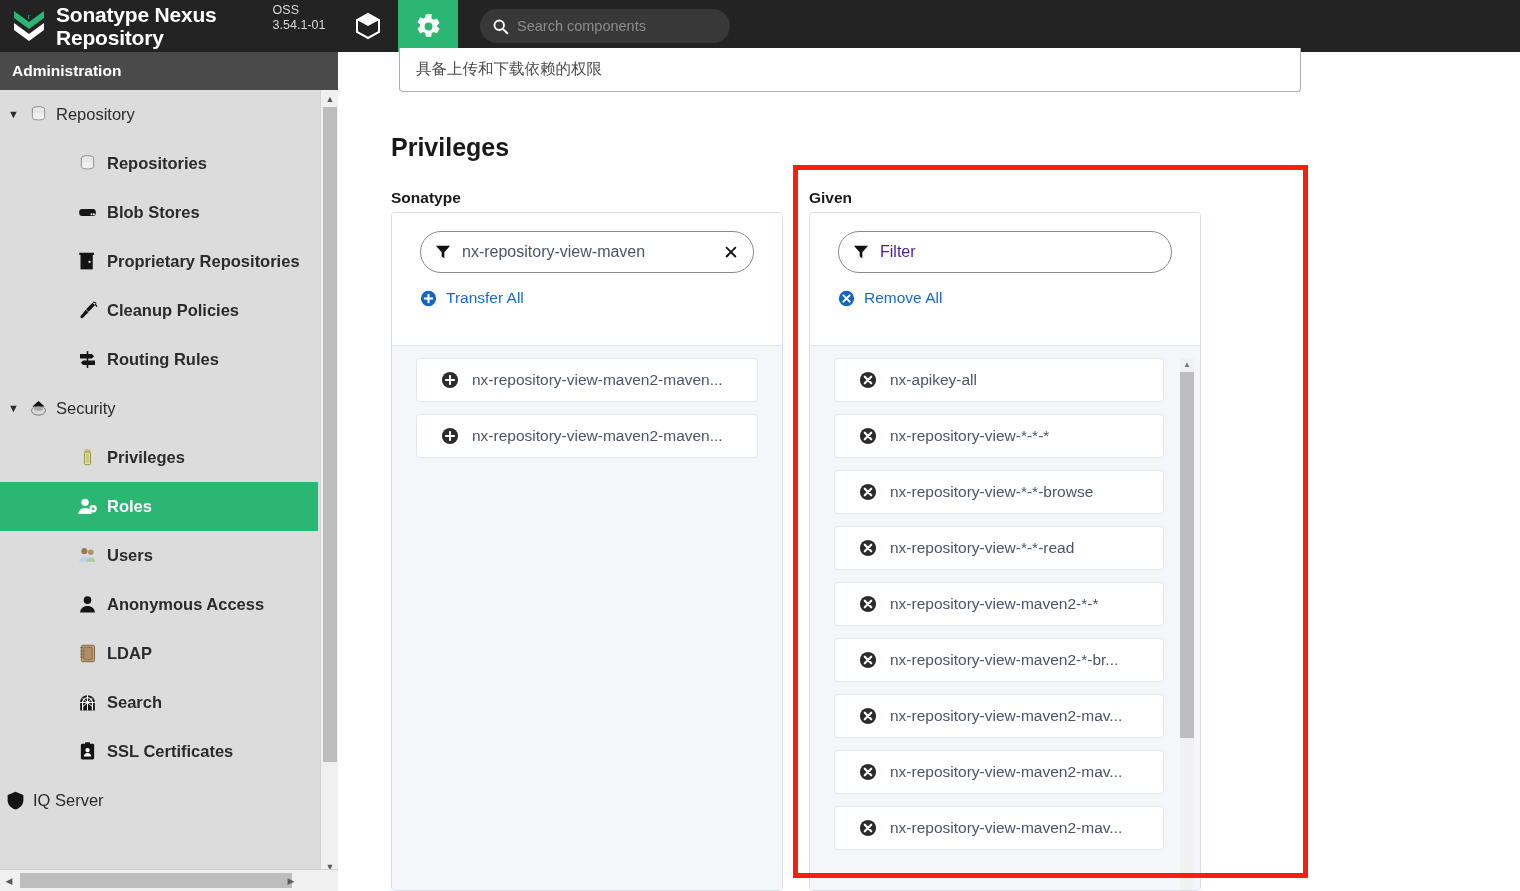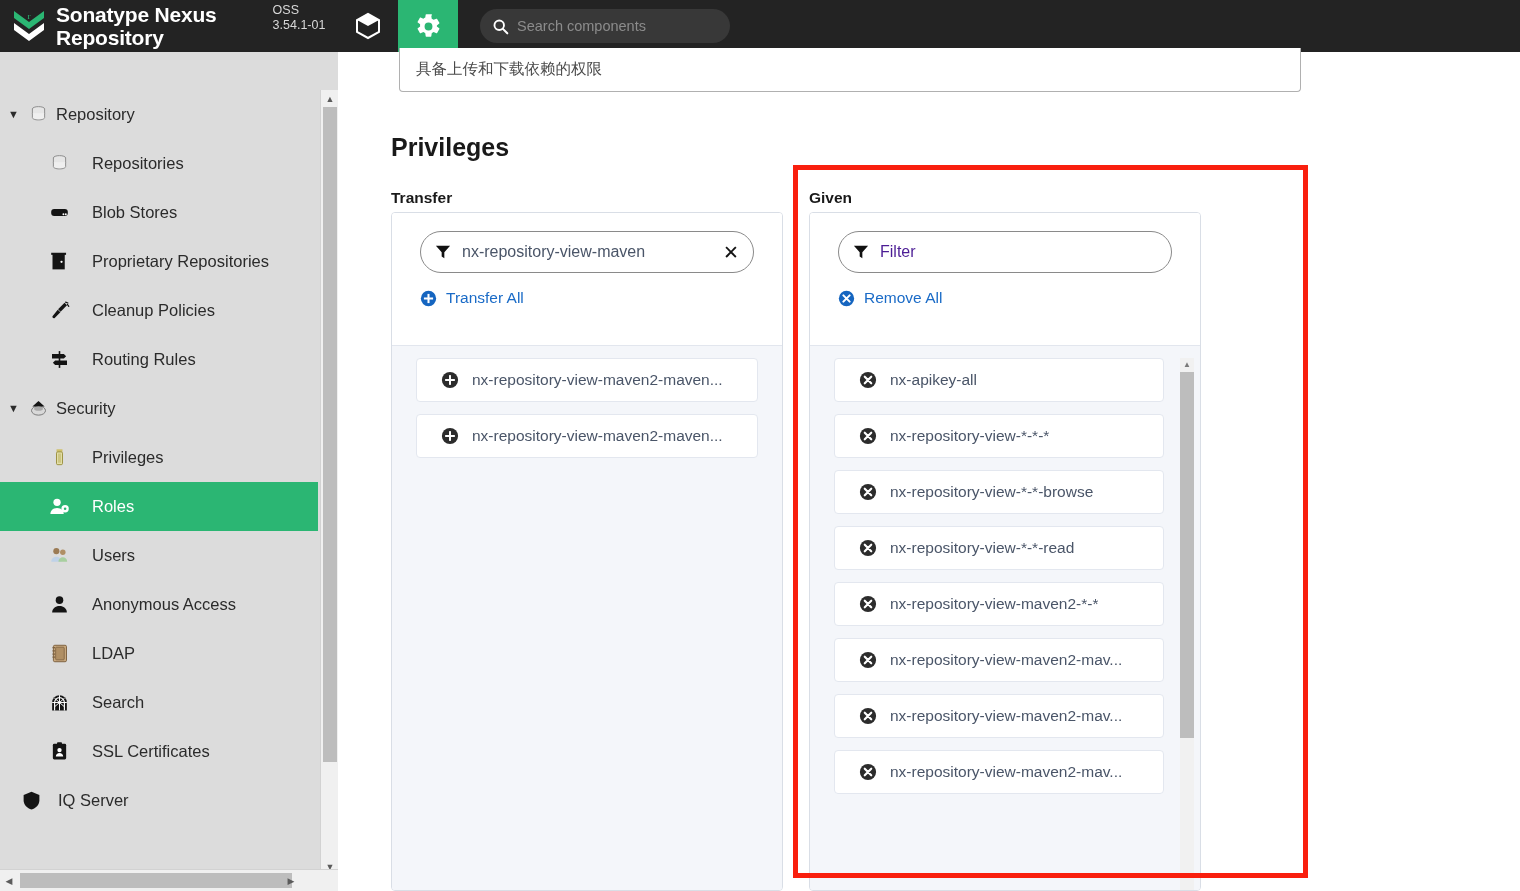--- a/index.html
+++ b/index.html
@@ -63,23 +63,23 @@
   }
   .nav-scroll {
     position: absolute; top: 38px; left: 0; width: 320px; height: 785px;
     background: #dcdcdc; overflow: hidden;
   }
   .nav-item {
     height: 49px; display: flex; align-items: center; color: #2b2b2b;
     font-size: 16.5px; cursor: default;
   }
   .nav-item.group { padding-left: 8px; gap: 7px; }
-  .nav-item.child { padding-left: 48px; gap: 22px; }
+  .nav-item.child { padding-left: 76px; gap: 9px; font-weight: bold; }
   .nav-item.selected { background: #2bb673; color: #ffffff; width: 318px; }
-  .nav-item.topgroup { padding-left: 20px; gap: 16px; }
+  .nav-item.topgroup { padding-left: 4px; gap: 7px; }
   .caret {
     width: 12px; flex: none; color: #2b2b2b; font-size: 11px; line-height: 1;
   }
   .nico { width: 22px; height: 22px; flex: none; display: flex;
           align-items: center; justify-content: center; }
   .nlabel { white-space: nowrap; }
 
   
   .vsb {
     position: absolute; left: 320px; top: 38px; width: 18px; height: 785px;
@@ -227,20 +227,21 @@
         <svg viewBox="0 0 20 20" width="17" height="17">
           <circle cx="8.5" cy="8.5" r="5.6" fill="none" stroke="#ffffff" stroke-width="2.2"></circle>
           <line x1="12.8" y1="12.8" x2="18" y2="18" stroke="#ffffff" stroke-width="2.4" stroke-linecap="round"></line>
         </svg>
       </span>
       <input class="search-input" type="text" placeholder="Search components" style="">
     </div>
   </div>
 
   <div class="sidebar">
+    <div class="admin-bar">Administration</div>
 
     <div class="nav-scroll">
 
     <div class="nav-item group">
           <span class="caret">▼</span>
           <span class="nico">
             <svg viewBox="0 0 24 24" width="21" height="21">
               <ellipse cx="12" cy="5.6" rx="7" ry="2.6" fill="#e6e6e6" stroke="#8a8a8a" stroke-width="1.1"></ellipse>
               <path d="M5 5.6 v5 c0 1.5 3.1 2.6 7 2.6 s7-1.1 7-2.6 v-5" fill="#e6e6e6" stroke="#8a8a8a" stroke-width="1.1"></path>
               <path d="M5 10.6 v5 c0 1.5 3.1 2.6 7 2.6 s7-1.1 7-2.6 v-5" fill="#efefef" stroke="#8a8a8a" stroke-width="1.1"></path>
@@ -405,21 +406,21 @@
   </div>
 
   <div class="main">
 
     <div class="desc-box">
       <span>具备上传和下载依赖的权限</span>
     </div>
 
     <div class="section-title">Privileges</div>
 
-    <div class="col-label avail">Transfer</div>
+    <div class="col-label avail">Sonatype</div>
     <div class="col-label given">Given</div>
 
     <div class="panel avail">
       <div class="panel-head">
         <div class="filter-field">
           <span>
             <svg viewBox="0 0 18 18" width="16" height="16">
               <path d="M1 2 H17 L10.5 9.2 V16 L7.5 14 V9.2 Z" fill="#111111"></path>
             </svg>
           </span>
@@ -529,20 +530,29 @@
             </span>
             <span class="li-label">nx-repository-view-maven2-*-*</span>
           </div>
           <div class="li">
             <span style="display: flex;">
               <svg viewBox="0 0 20 20" width="18" height="18">
                 <circle cx="10" cy="10" r="9" fill="#2c2c2c"></circle>
                 <path d="M6.4 6.4 L13.6 13.6 M13.6 6.4 L6.4 13.6" stroke="#ffffff" stroke-width="2.4" stroke-linecap="round"></path>
               </svg>
             </span>
+            <span class="li-label">nx-repository-view-maven2-*-br...</span>
+          </div>
+          <div class="li">
+            <span style="display: flex;">
+              <svg viewBox="0 0 20 20" width="18" height="18">
+                <circle cx="10" cy="10" r="9" fill="#2c2c2c"></circle>
+                <path d="M6.4 6.4 L13.6 13.6 M13.6 6.4 L6.4 13.6" stroke="#ffffff" stroke-width="2.4" stroke-linecap="round"></path>
+              </svg>
+            </span>
             <span class="li-label">nx-repository-view-maven2-mav...</span>
           </div>
           <div class="li">
             <span style="display: flex;">
               <svg viewBox="0 0 20 20" width="18" height="18">
                 <circle cx="10" cy="10" r="9" fill="#2c2c2c"></circle>
                 <path d="M6.4 6.4 L13.6 13.6 M13.6 6.4 L6.4 13.6" stroke="#ffffff" stroke-width="2.4" stroke-linecap="round"></path>
               </svg>
             </span>
             <span class="li-label">nx-repository-view-maven2-mav...</span>

